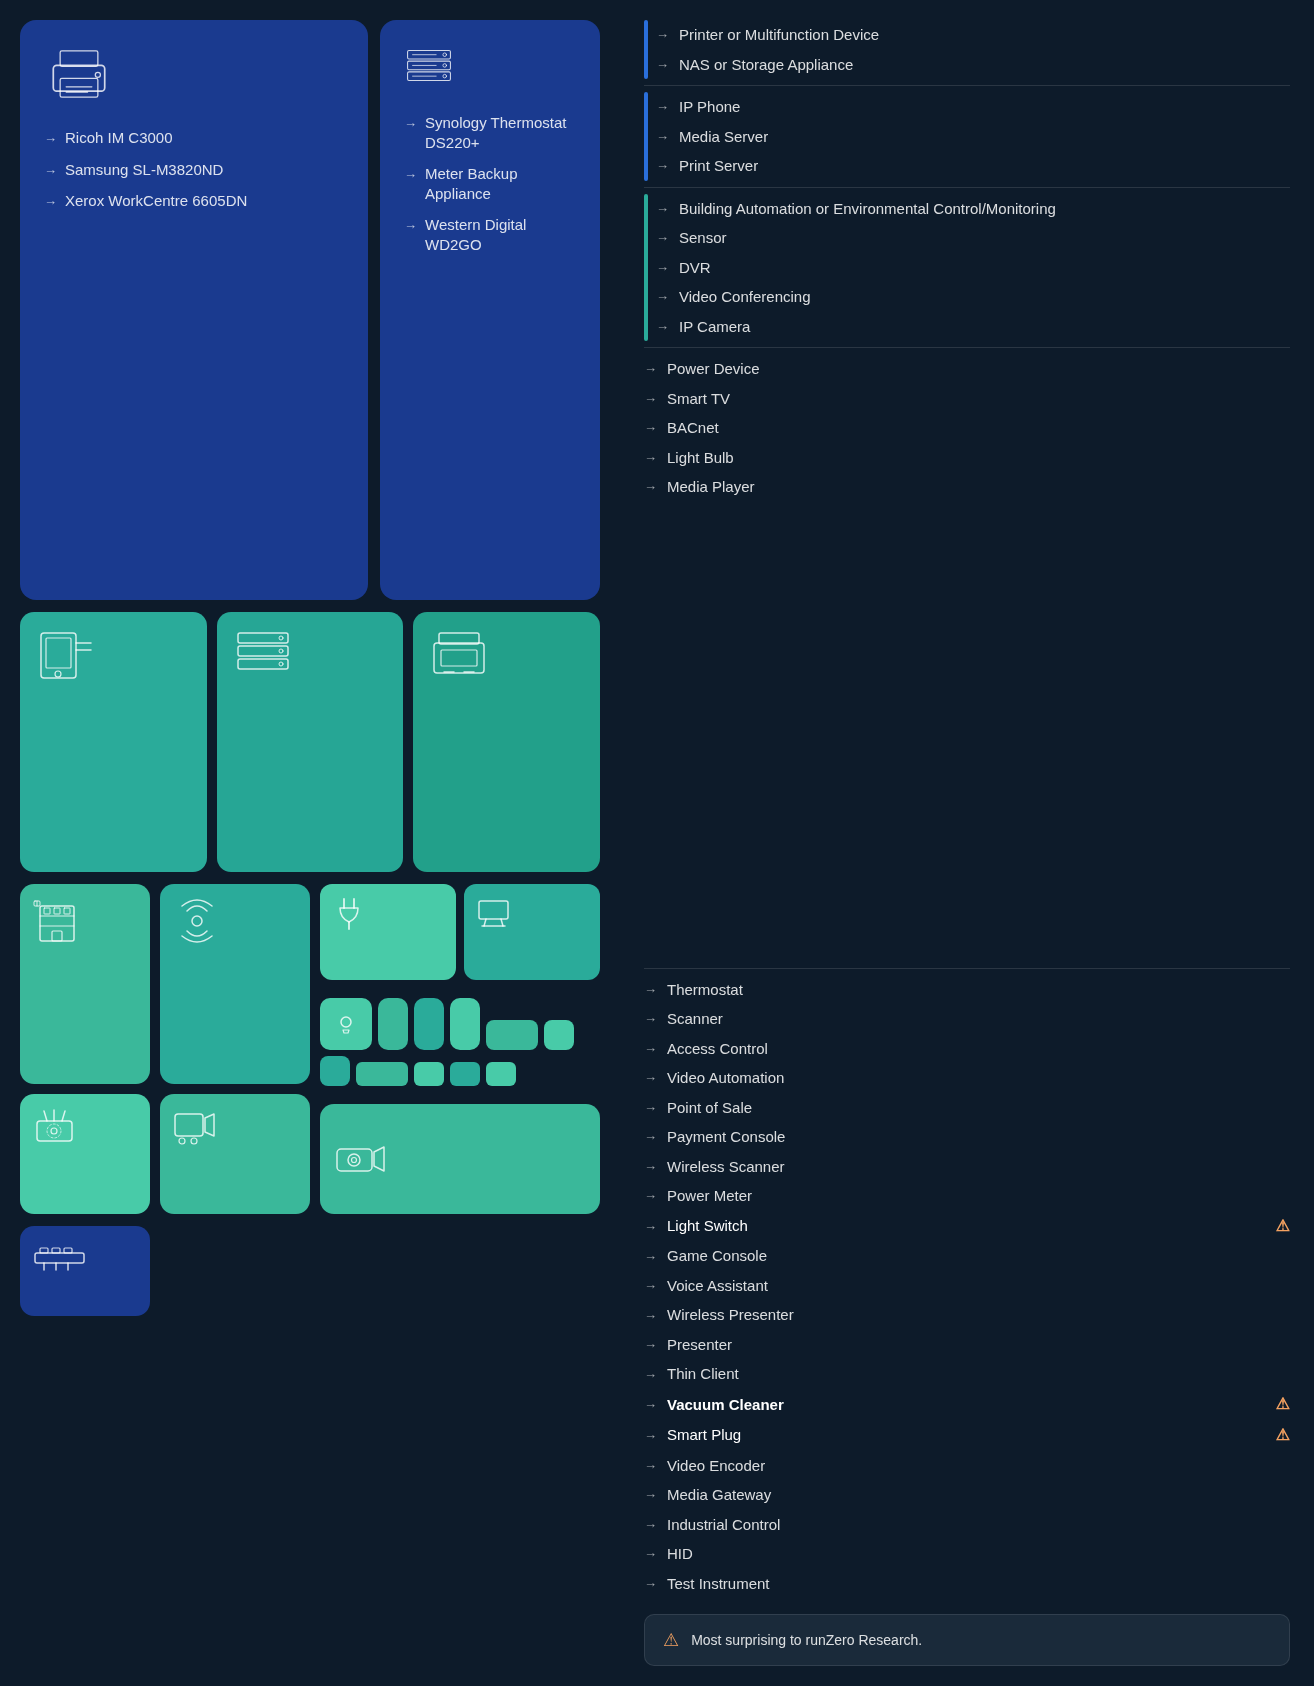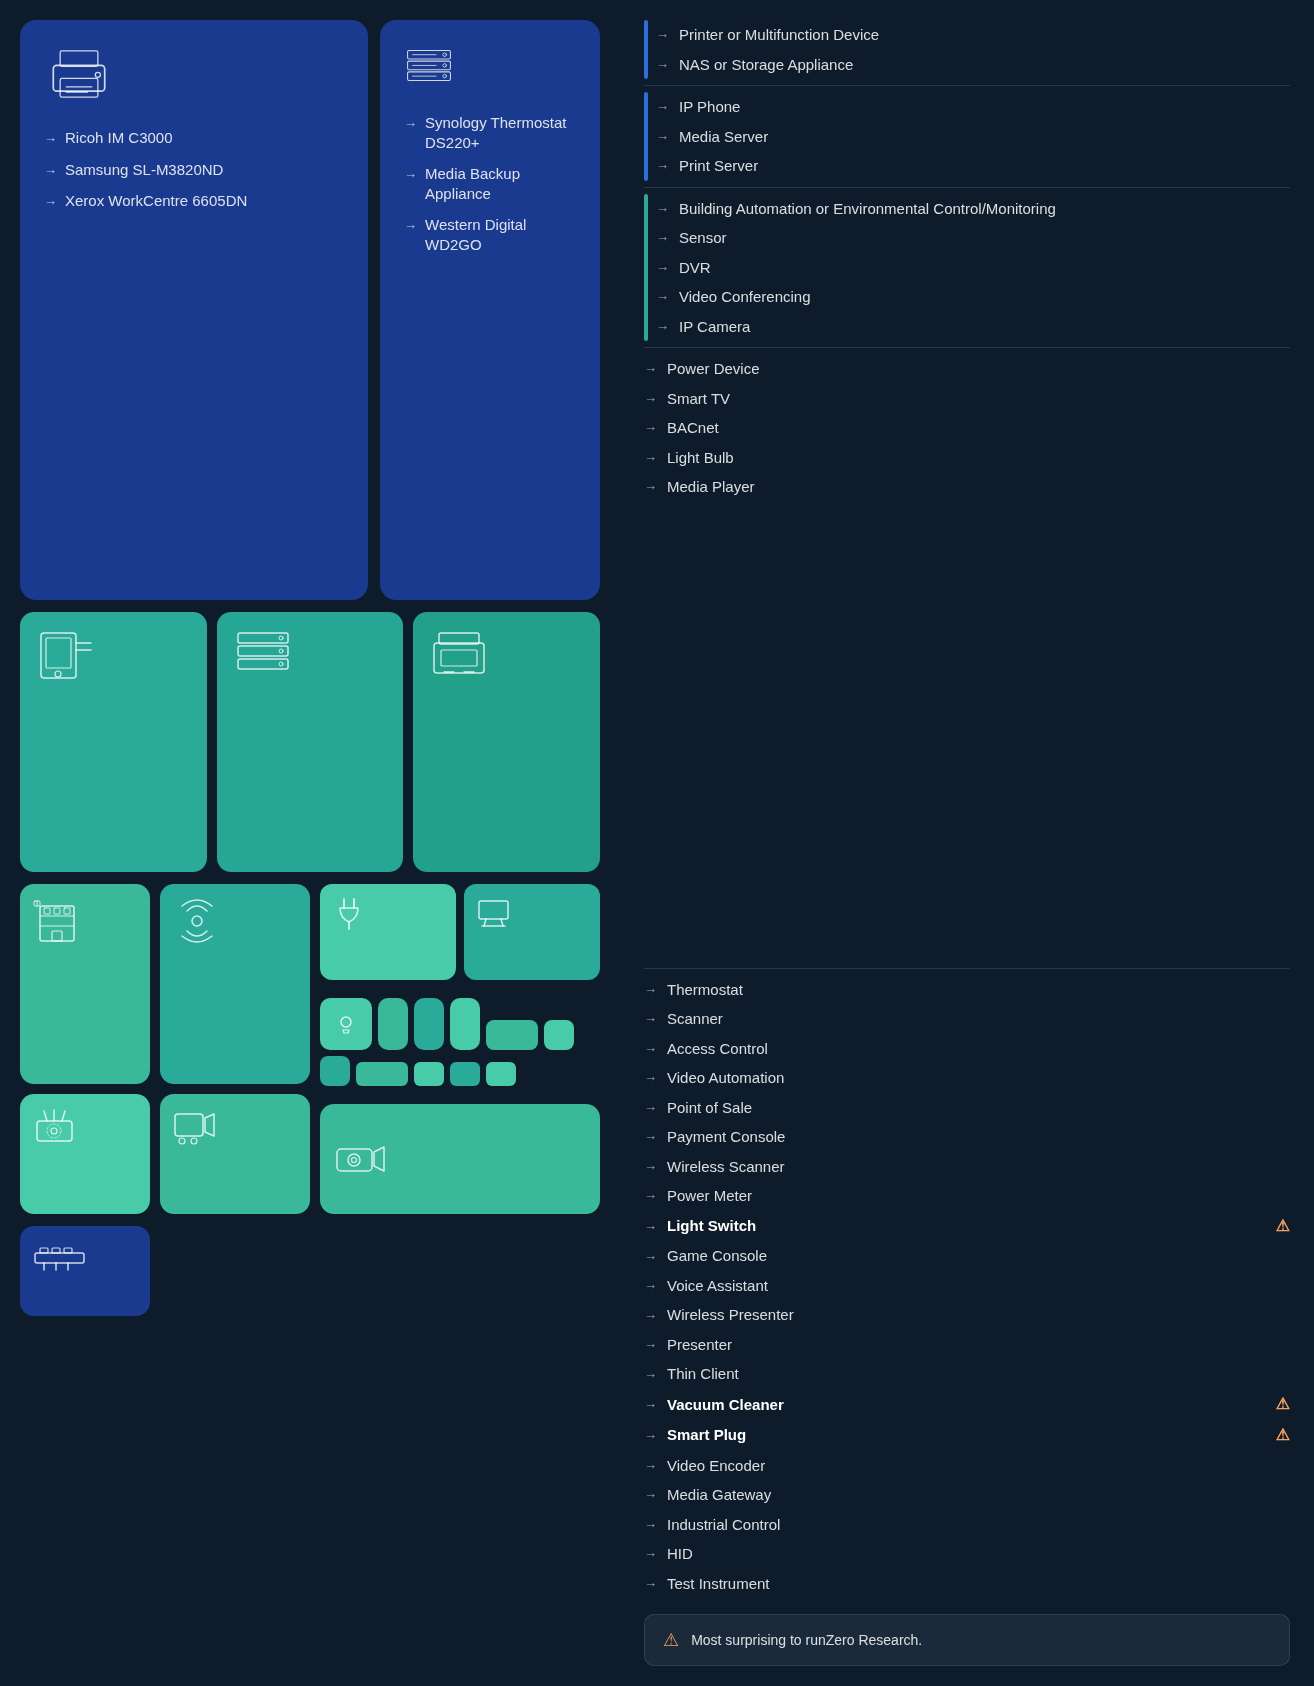--- a/index.html
+++ b/index.html
@@ -282,21 +282,21 @@
           <line x1="12" y1="41" x2="45" y2="41" stroke-width="1.2"></line>
         </svg>
       </div>
       <ul class="item-list">
         <li>
           <span class="arrow">→</span>
           <span>Synology Thermostat DS220+</span>
         </li>
         <li>
           <span class="arrow">→</span>
-          <span>Media Backup Appliance</span>
+          <span>Meter Backup Appliance</span>
         </li>
         <li>
           <span class="arrow">→</span>
           <span>Western Digital WD2GO</span>
         </li>
       </ul>
     </div>
   </div>
 
   <div class="mid-row">
@@ -570,21 +570,21 @@
     <div class="list-item-right">
         <span class="arr">→</span>
         <span>Wireless Scanner</span>
       </div>
     <div class="list-item-right">
         <span class="arr">→</span>
         <span>Power Meter</span>
       </div>
     <div class="list-item-right bold-item">
       <span class="arr">→</span>
-      <span style="font-weight:bold;">Light Switch</span>
+      <span style="font-weight:normal;">Light Switch</span>
       <span class="warning-icon">⚠</span>
     </div>
     <div class="list-item-right">
         <span class="arr">→</span>
         <span>Game Console</span>
       </div>
     <div class="list-item-right">
         <span class="arr">→</span>
         <span>Voice Assistant</span>
       </div>
@@ -600,21 +600,21 @@
         <span class="arr">→</span>
         <span>Thin Client</span>
       </div>
     <div class="list-item-right bold-item">
       <span class="arr">→</span>
       <span style="font-weight:bold;">Vacuum Cleaner</span>
       <span class="warning-icon">⚠</span>
     </div>
     <div class="list-item-right bold-item">
       <span class="arr">→</span>
-      <span style="font-weight:bold;">Smart Plug</span>
+      <span style="font-weight:normal;">Smart Plug</span>
       <span class="warning-icon">⚠</span>
     </div>
     <div class="list-item-right">
         <span class="arr">→</span>
         <span>Video Encoder</span>
       </div>
     <div class="list-item-right">
         <span class="arr">→</span>
         <span>Media Gateway</span>
       </div>

